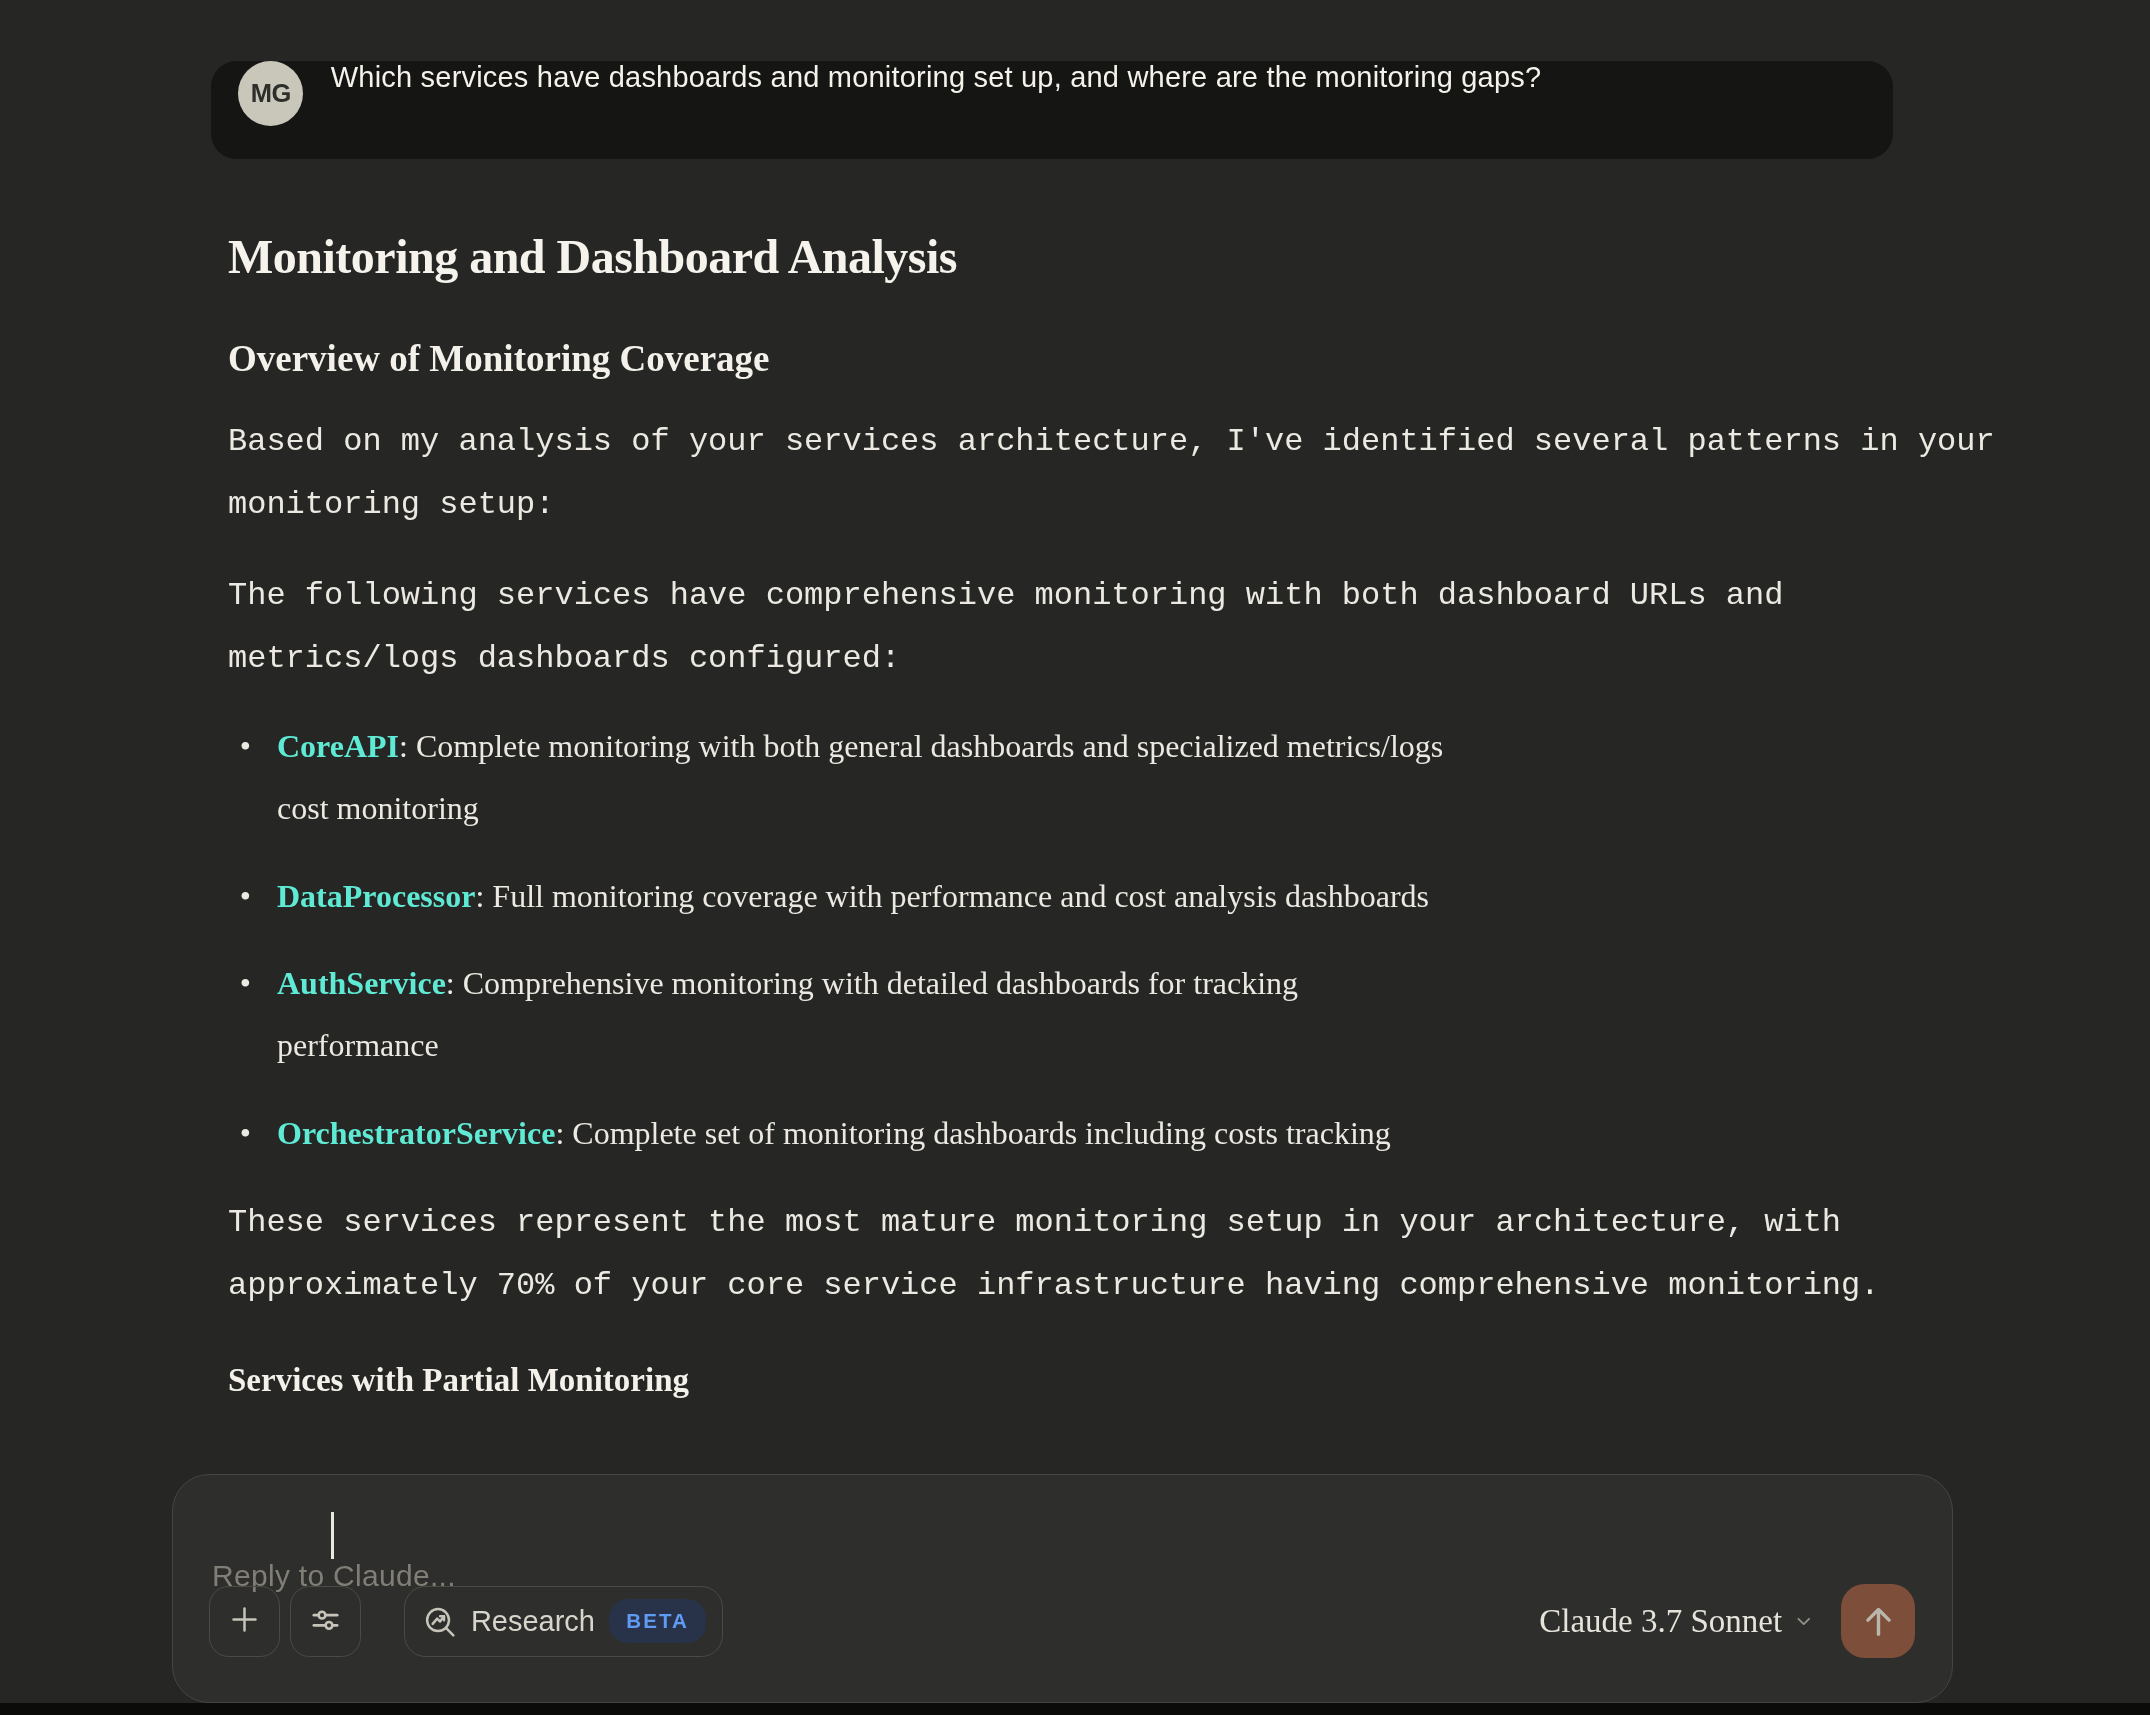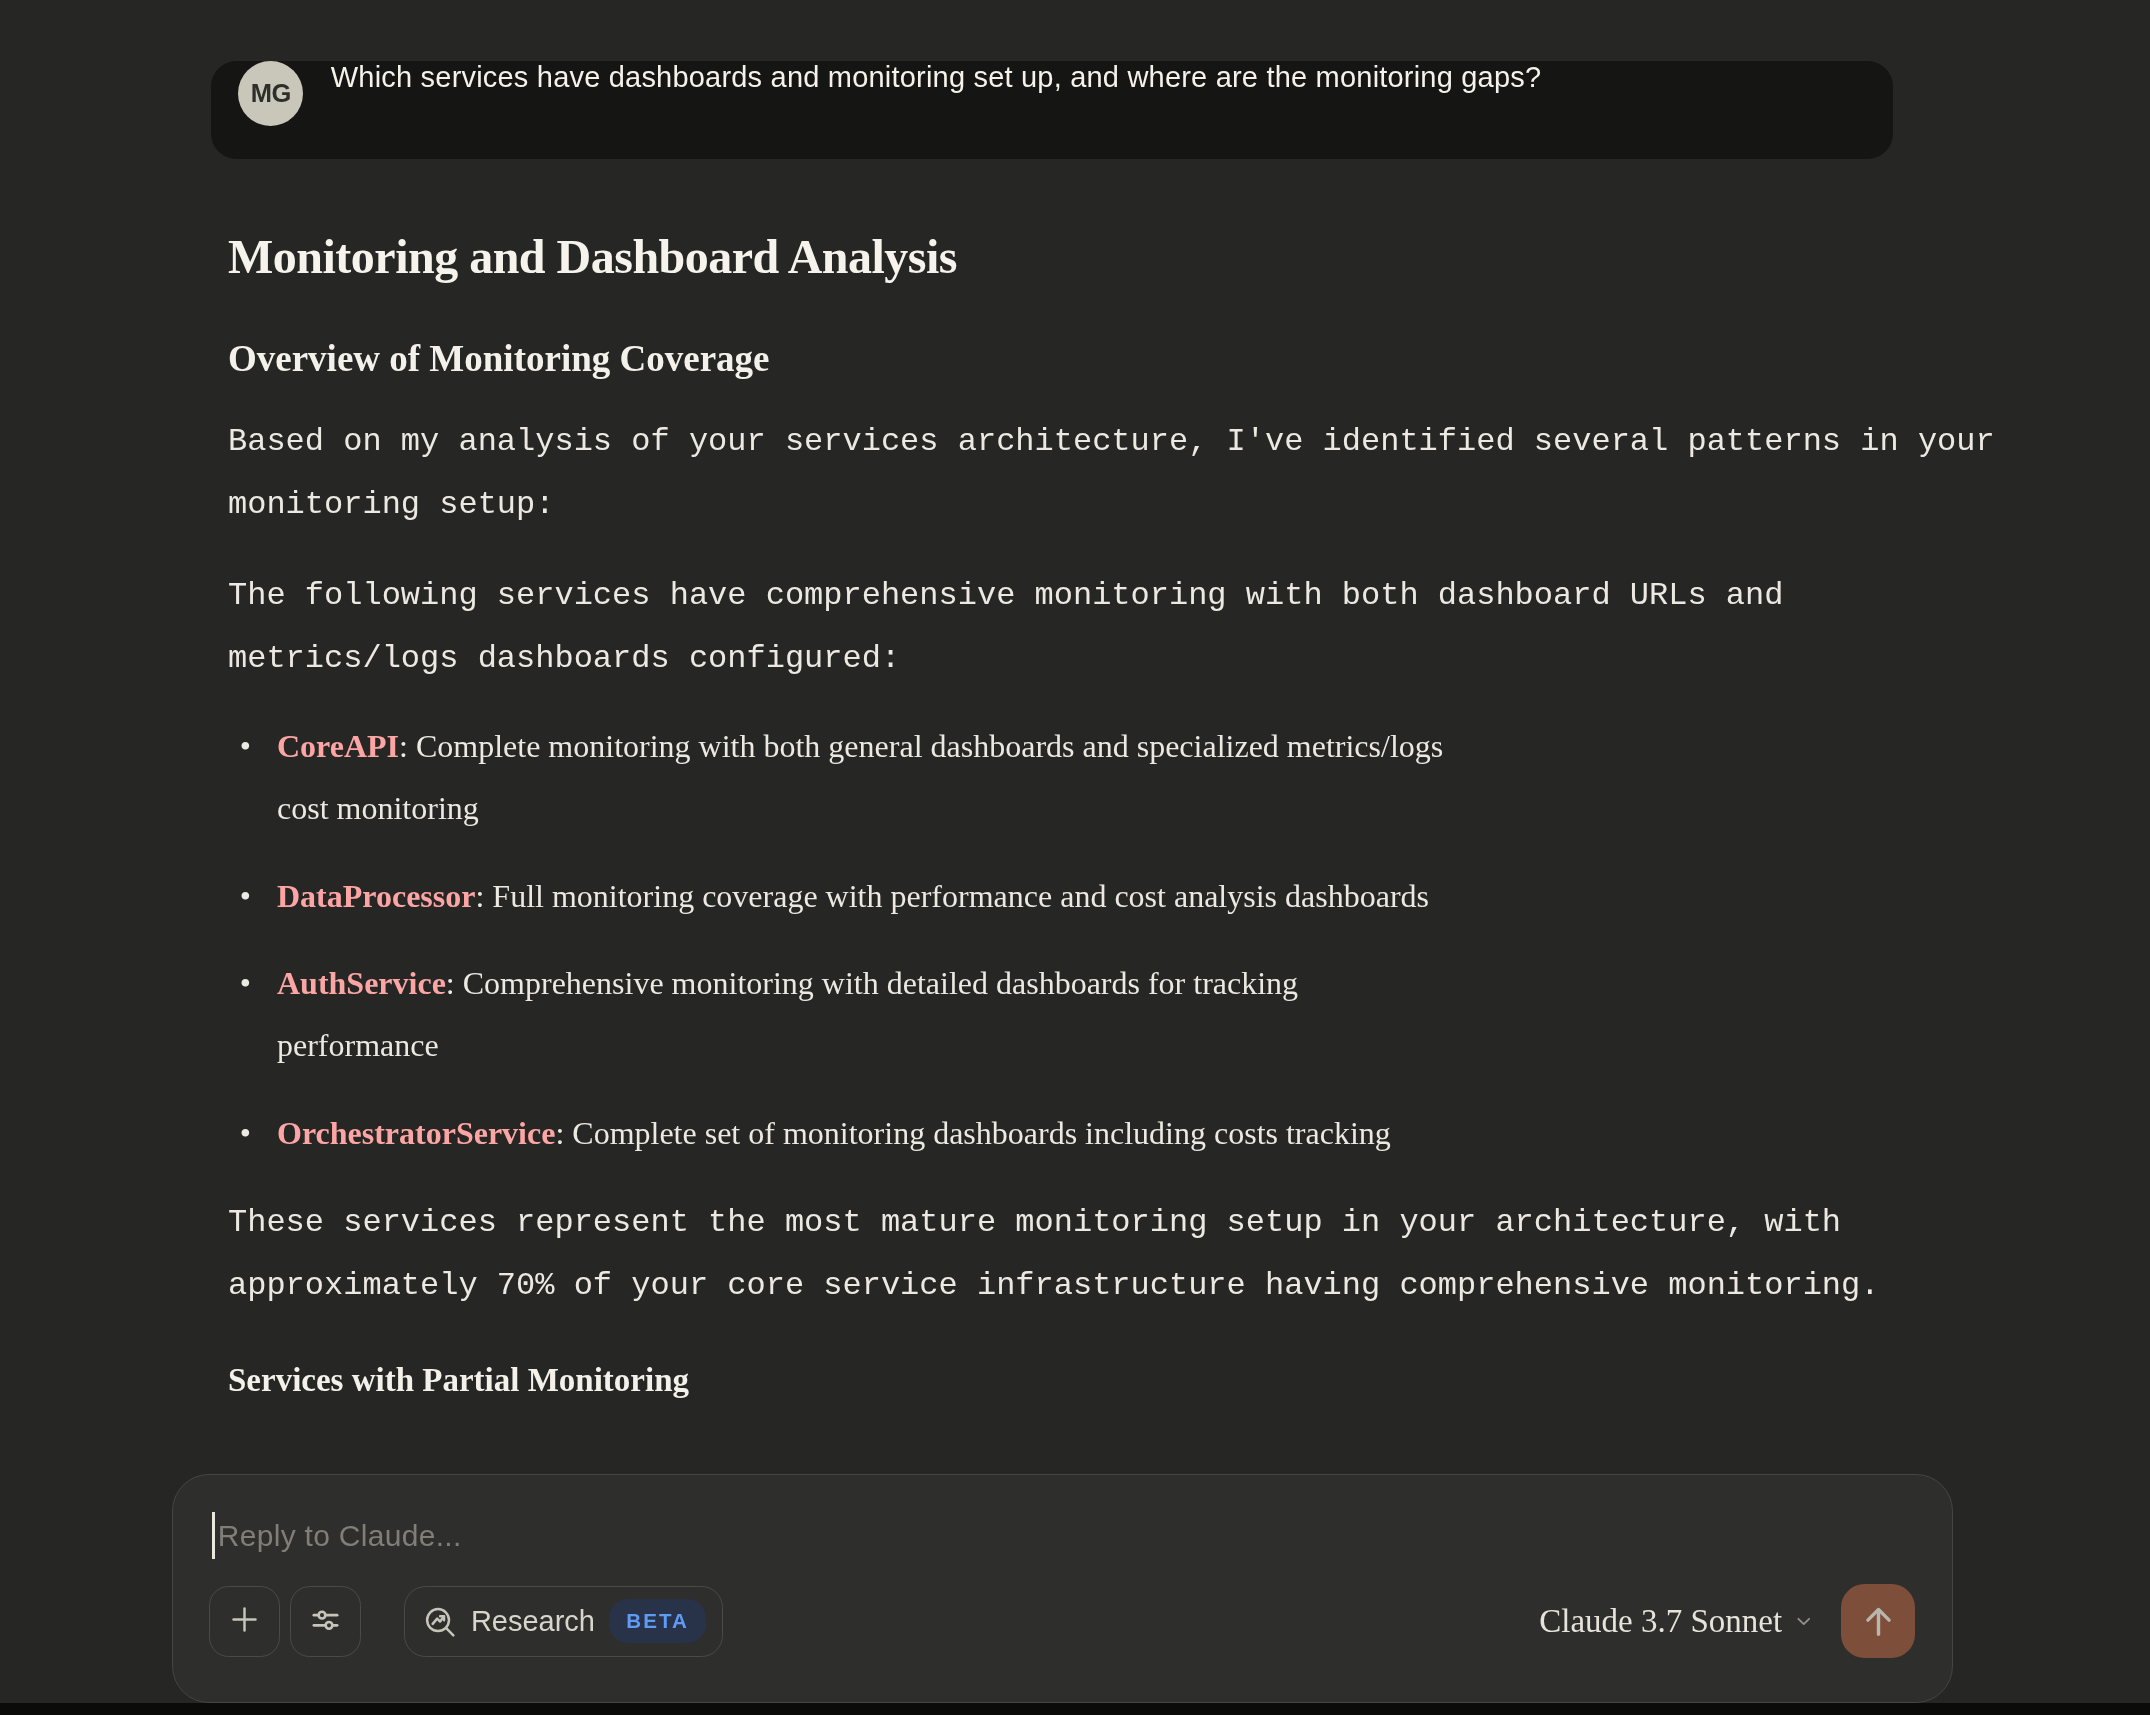--- a/index.html
+++ b/index.html
@@ -29,27 +29,27 @@
   .response h2{margin:47px 0 0;font-size:37px;line-height:49px;font-weight:700;color:#f3f1ea;}
   .response h3{margin:41px 0 0;font-size:33px;line-height:45px;font-weight:700;color:#f3f1ea;}
   .para{margin-top:27.4px;font-family:Liberation Mono, monospace;}
   .para .line{font-size:32px;line-height:63px;white-space:nowrap;}
   ul.svc-list{list-style:none;margin:25.5px 0 0;padding:0;}
   ul.svc-list li{position:relative;padding-left:49px;margin-top:25.5px;}
   ul.svc-list li:first-child{margin-top:0;}
   ul.svc-list li::before{content:"•";position:absolute;left:11.8px;top:0;font-size:32px;line-height:62px;color:#ecebe3;}
   .li-line{font-size:32px;line-height:62px;white-space:nowrap;}
   .li-line:empty{display:none;}
-  .li-line strong{font-weight:700;color:#fca5a5;}
+  .li-line strong{font-weight:700;color:#5eead4;}
   
   .composer{
     position:absolute;left:172px;top:1474px;width:1781px;height:229px;box-sizing:border-box;
     background:#2e2e2c;border:1.5px solid #454541;border-radius:37px;
   }
-  .input-line{position:absolute;left:39px;top:37px;display:flex;align-items:center;}
+  .input-line{position:absolute;left:39px;top:37px;display:flex;align-items:center;flex-direction:column;}
   .caret{width:2.9px;height:47px;background:#eae8df;margin-right:2.9px;animation:blink 1.1s steps(2,start) infinite;}
   @keyframes blink{50%{opacity:0;}}
   .placeholder{font-family:"Liberation Sans", sans-serif;font-size:30px;color:#807e76;letter-spacing:0.3px;}
   .controls{position:absolute;left:36px;right:37px;bottom:44px;height:74px;display:flex;align-items:center;}
   .icon-btn{
     width:71px;height:71px;border-radius:19.6px;border:1.5px solid #4b4b45;background:transparent;
     display:flex;align-items:center;justify-content:center;margin-right:9.8px;cursor:pointer;padding:0;
   }
   .research-btn{
     height:71px;border-radius:21.6px;border:1.5px solid #4b4b45;background:transparent;cursor:pointer;

